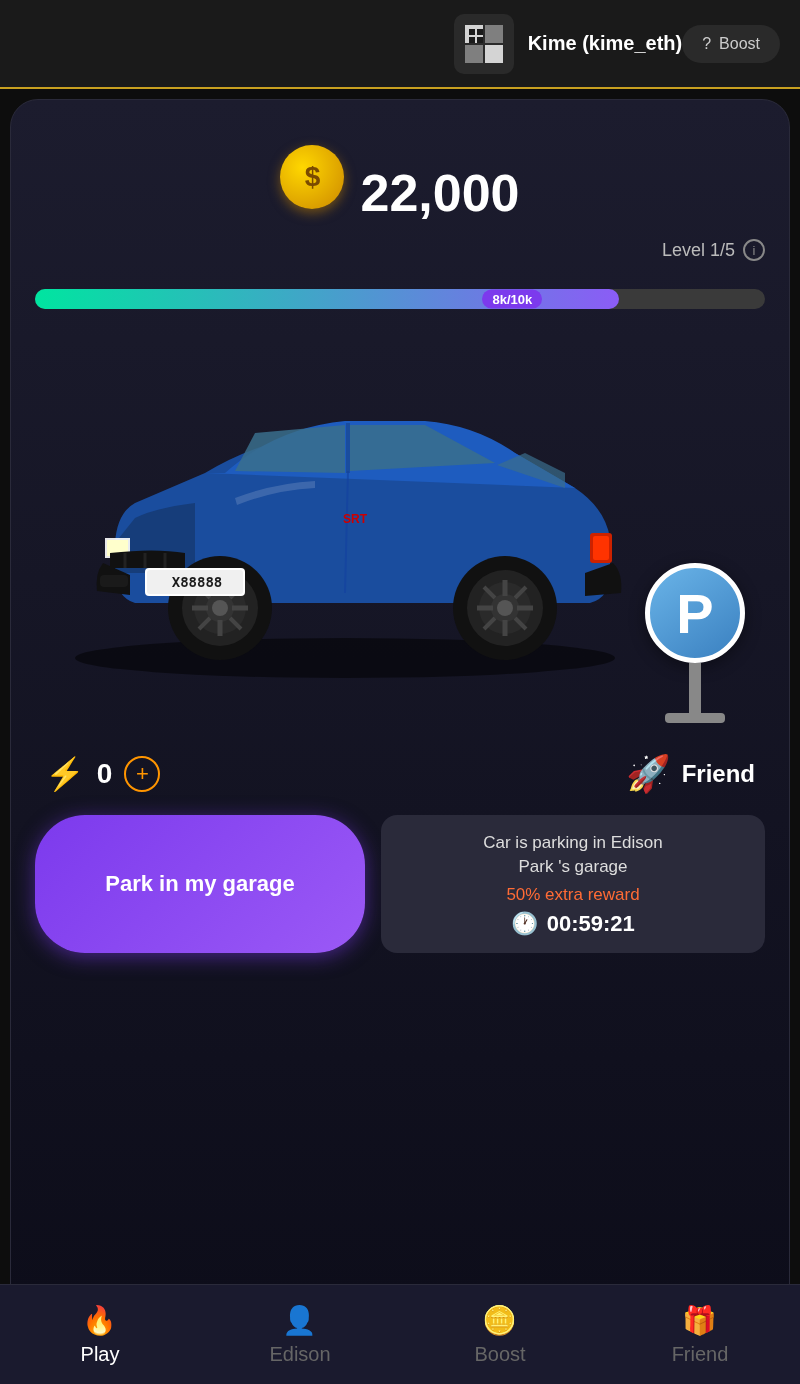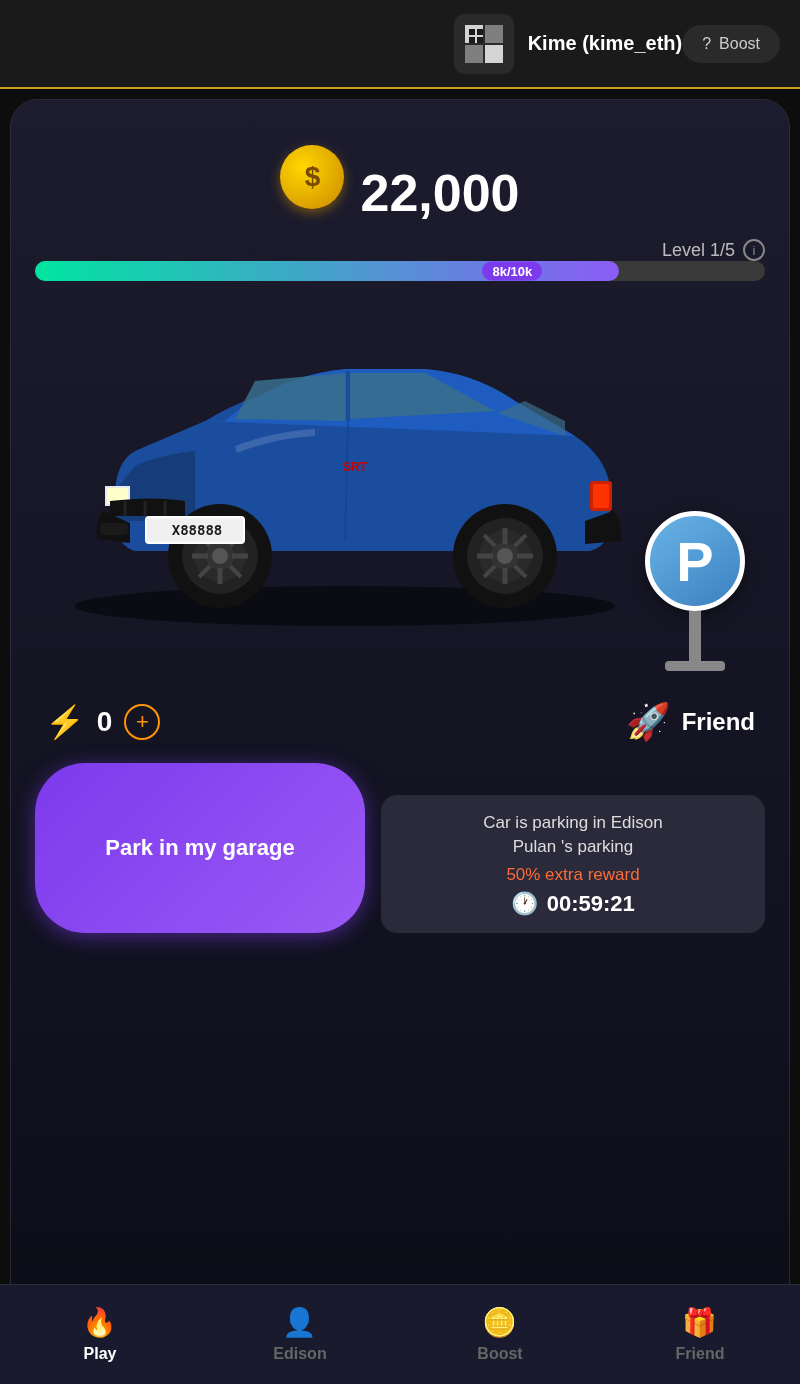--- a/index.html
+++ b/index.html
@@ -104,21 +104,21 @@
       color: #fff;
       margin-top: 33px;
     }
 
     
     .level-row {
       display: flex;
       align-items: center;
       justify-content: flex-end;
       gap: 8px;
-      margin-bottom: 0;
+      margin-bottom: 28px;
     }
 
     .level-text {
       font-size: 18px;
       color: #bbb;
     }
 
     .info-icon {
       width: 22px;
       height: 22px;
@@ -128,20 +128,21 @@
       align-items: center;
       justify-content: center;
       font-size: 13px;
       color: #888;
       cursor: pointer;
     }
 
     
     .progress-container {
       position: relative;
+      margin-bottom: 24px;
       text-align: center;
     }
 
     .progress-bar-bg {
       width: 100%;
       height: 20px;
       background: #3a3a3a;
       border-radius: 10px;
       overflow: visible;
     }
@@ -287,21 +288,20 @@
     .parking-info-box {
       flex: 1.2;
       background: #2a2a3a;
       border-radius: 16px;
       padding: 16px 18px;
       display: flex;
       flex-direction: column;
       align-items: center;
       justify-content: center;
       gap: 6px;
-      margin-top: 32px;
     }
 
     .parking-info-text {
       font-size: 17px;
       color: #ddd;
       text-align: center;
       line-height: 1.4;
     }
 
     .extra-reward {
@@ -353,22 +353,22 @@
 
     .nav-item:not(.active) {
       color: #666;
     }
 
     .nav-icon {
       font-size: 28px;
     }
 
     .nav-label {
-      font-size: 16px;
-      font-weight: 700;
+      font-size: 20px;
+      font-weight: 400;
     }
 
     
     .car-container {
       position: relative;
       width: 100%;
       height: 420px;
     }
 
     
@@ -516,21 +516,21 @@
       <span class="boost-icon">🚀</span>
       <span class="boost-label">Friend</span>
     </div>
   </div>
 
   <div class="action-row">
     <button class="park-btn">Park in my garage</button>
     <div class="parking-info-box">
       <div class="parking-info-text">
         <span>Car is parking in Edison</span><br>
-        <span>Pulan 's parking</span>
+        <span>Park 's garage</span>
       </div>
       <div class="extra-reward">50% extra reward</div>
       <div class="timer-row">
         <span class="clock-icon">🕐</span>
         <span>00:59:21</span>
       </div>
     </div>
   </div>
 
 </div>

